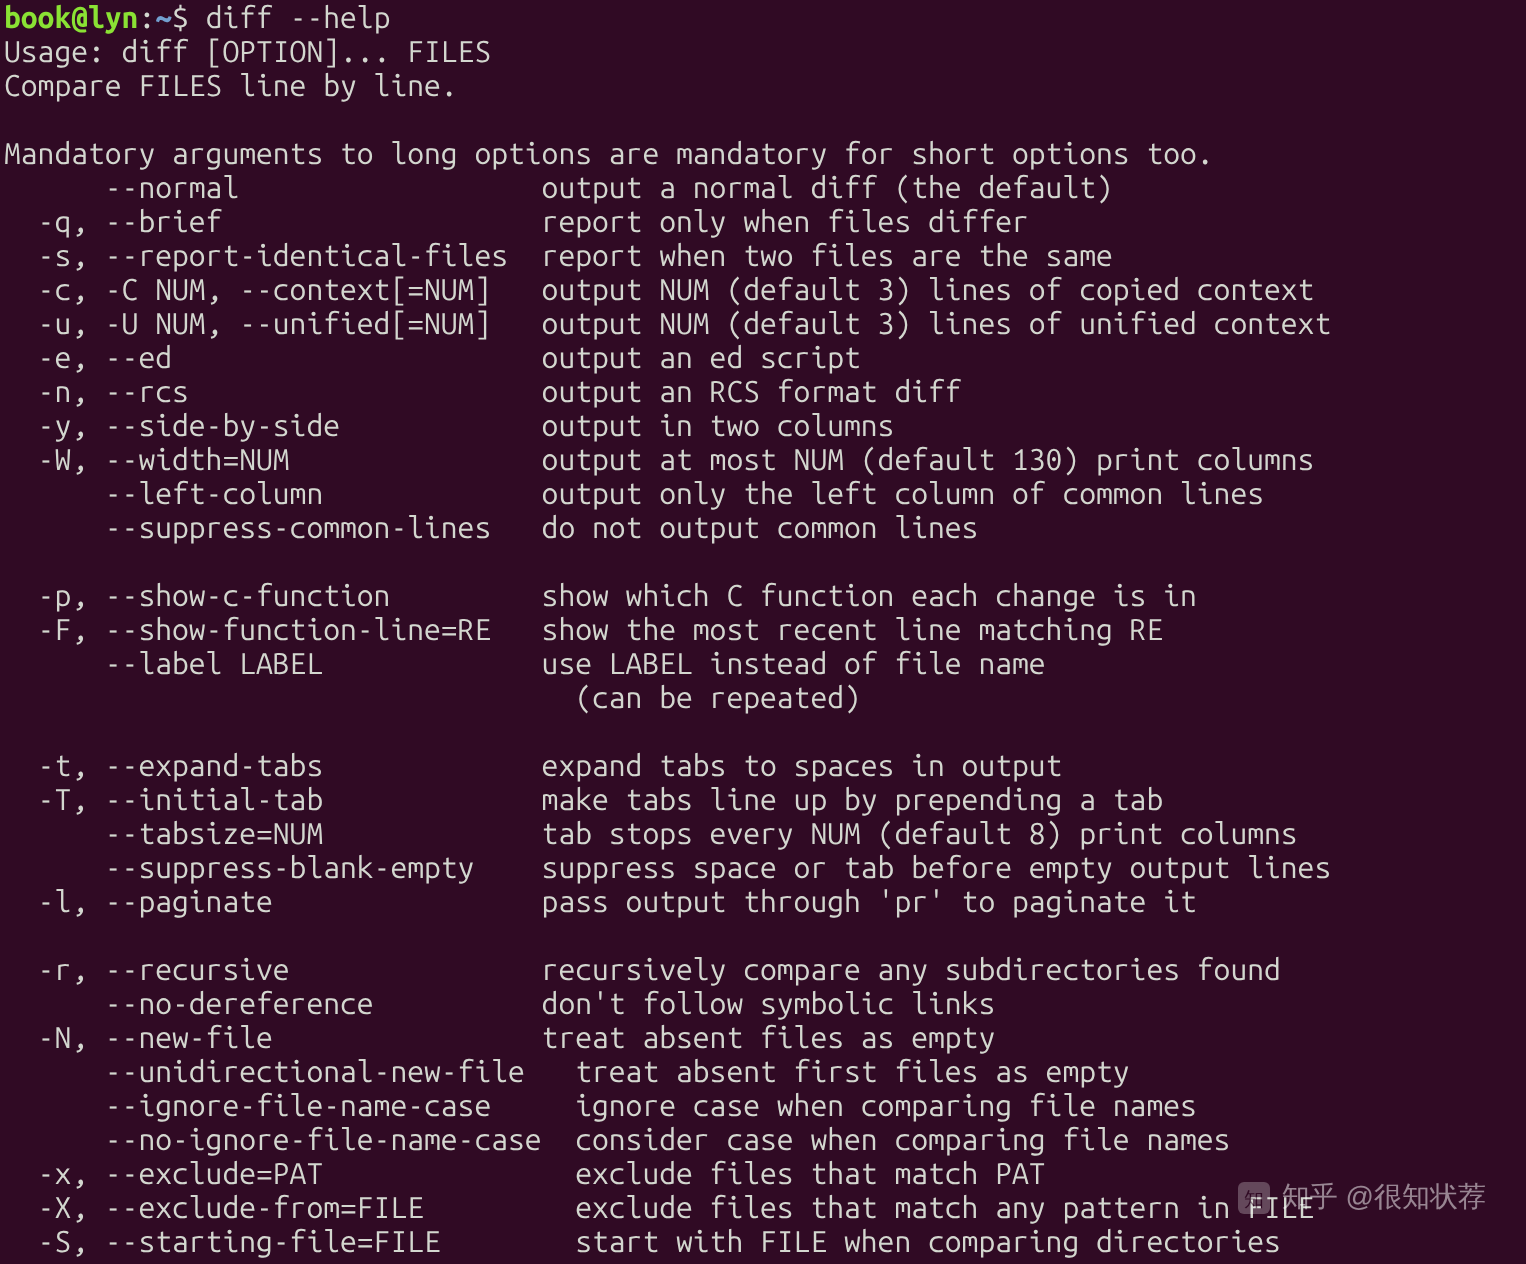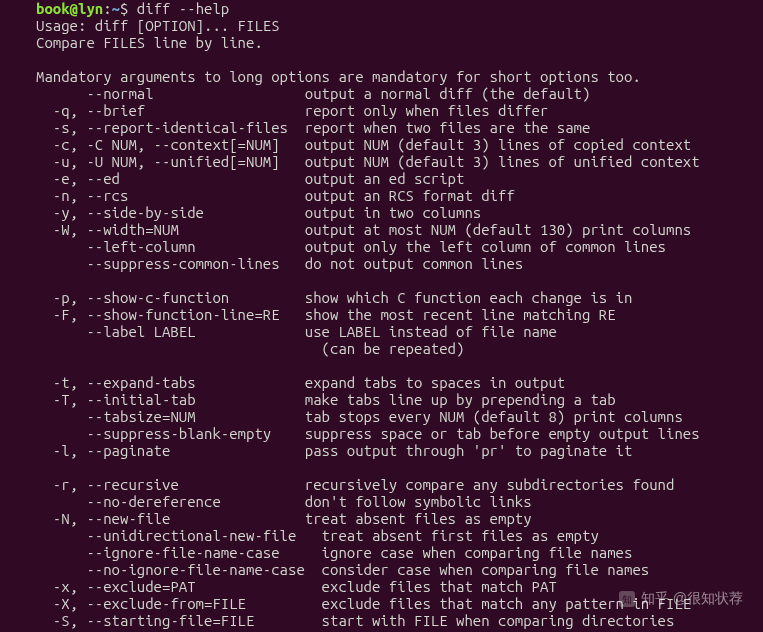--- a/index.html
+++ b/index.html
@@ -11,21 +11,20 @@
     font-family: "Ubuntu Mono", "DejaVu Sans Mono", "Consolas", monospace;
     font-size: 15px;
     line-height: 17px;
     color: #d3d7cf;
     overflow: hidden;
     position: relative;
   }
   .terminal {
     padding: 0 2px;
     white-space: pre;
-    margin-left: 34px;
   }
   .user { color: #8ae234; font-weight: bold; }
   .path { color: #729fcf; font-weight: bold; }
   .sep  { color: #d3d7cf; }
   .cmd  { color: #d3d7cf; }
   .out  { color: #d3d7cf; }
   .watermark {
     position: absolute;
     right: 20px;
     bottom: 25px;

